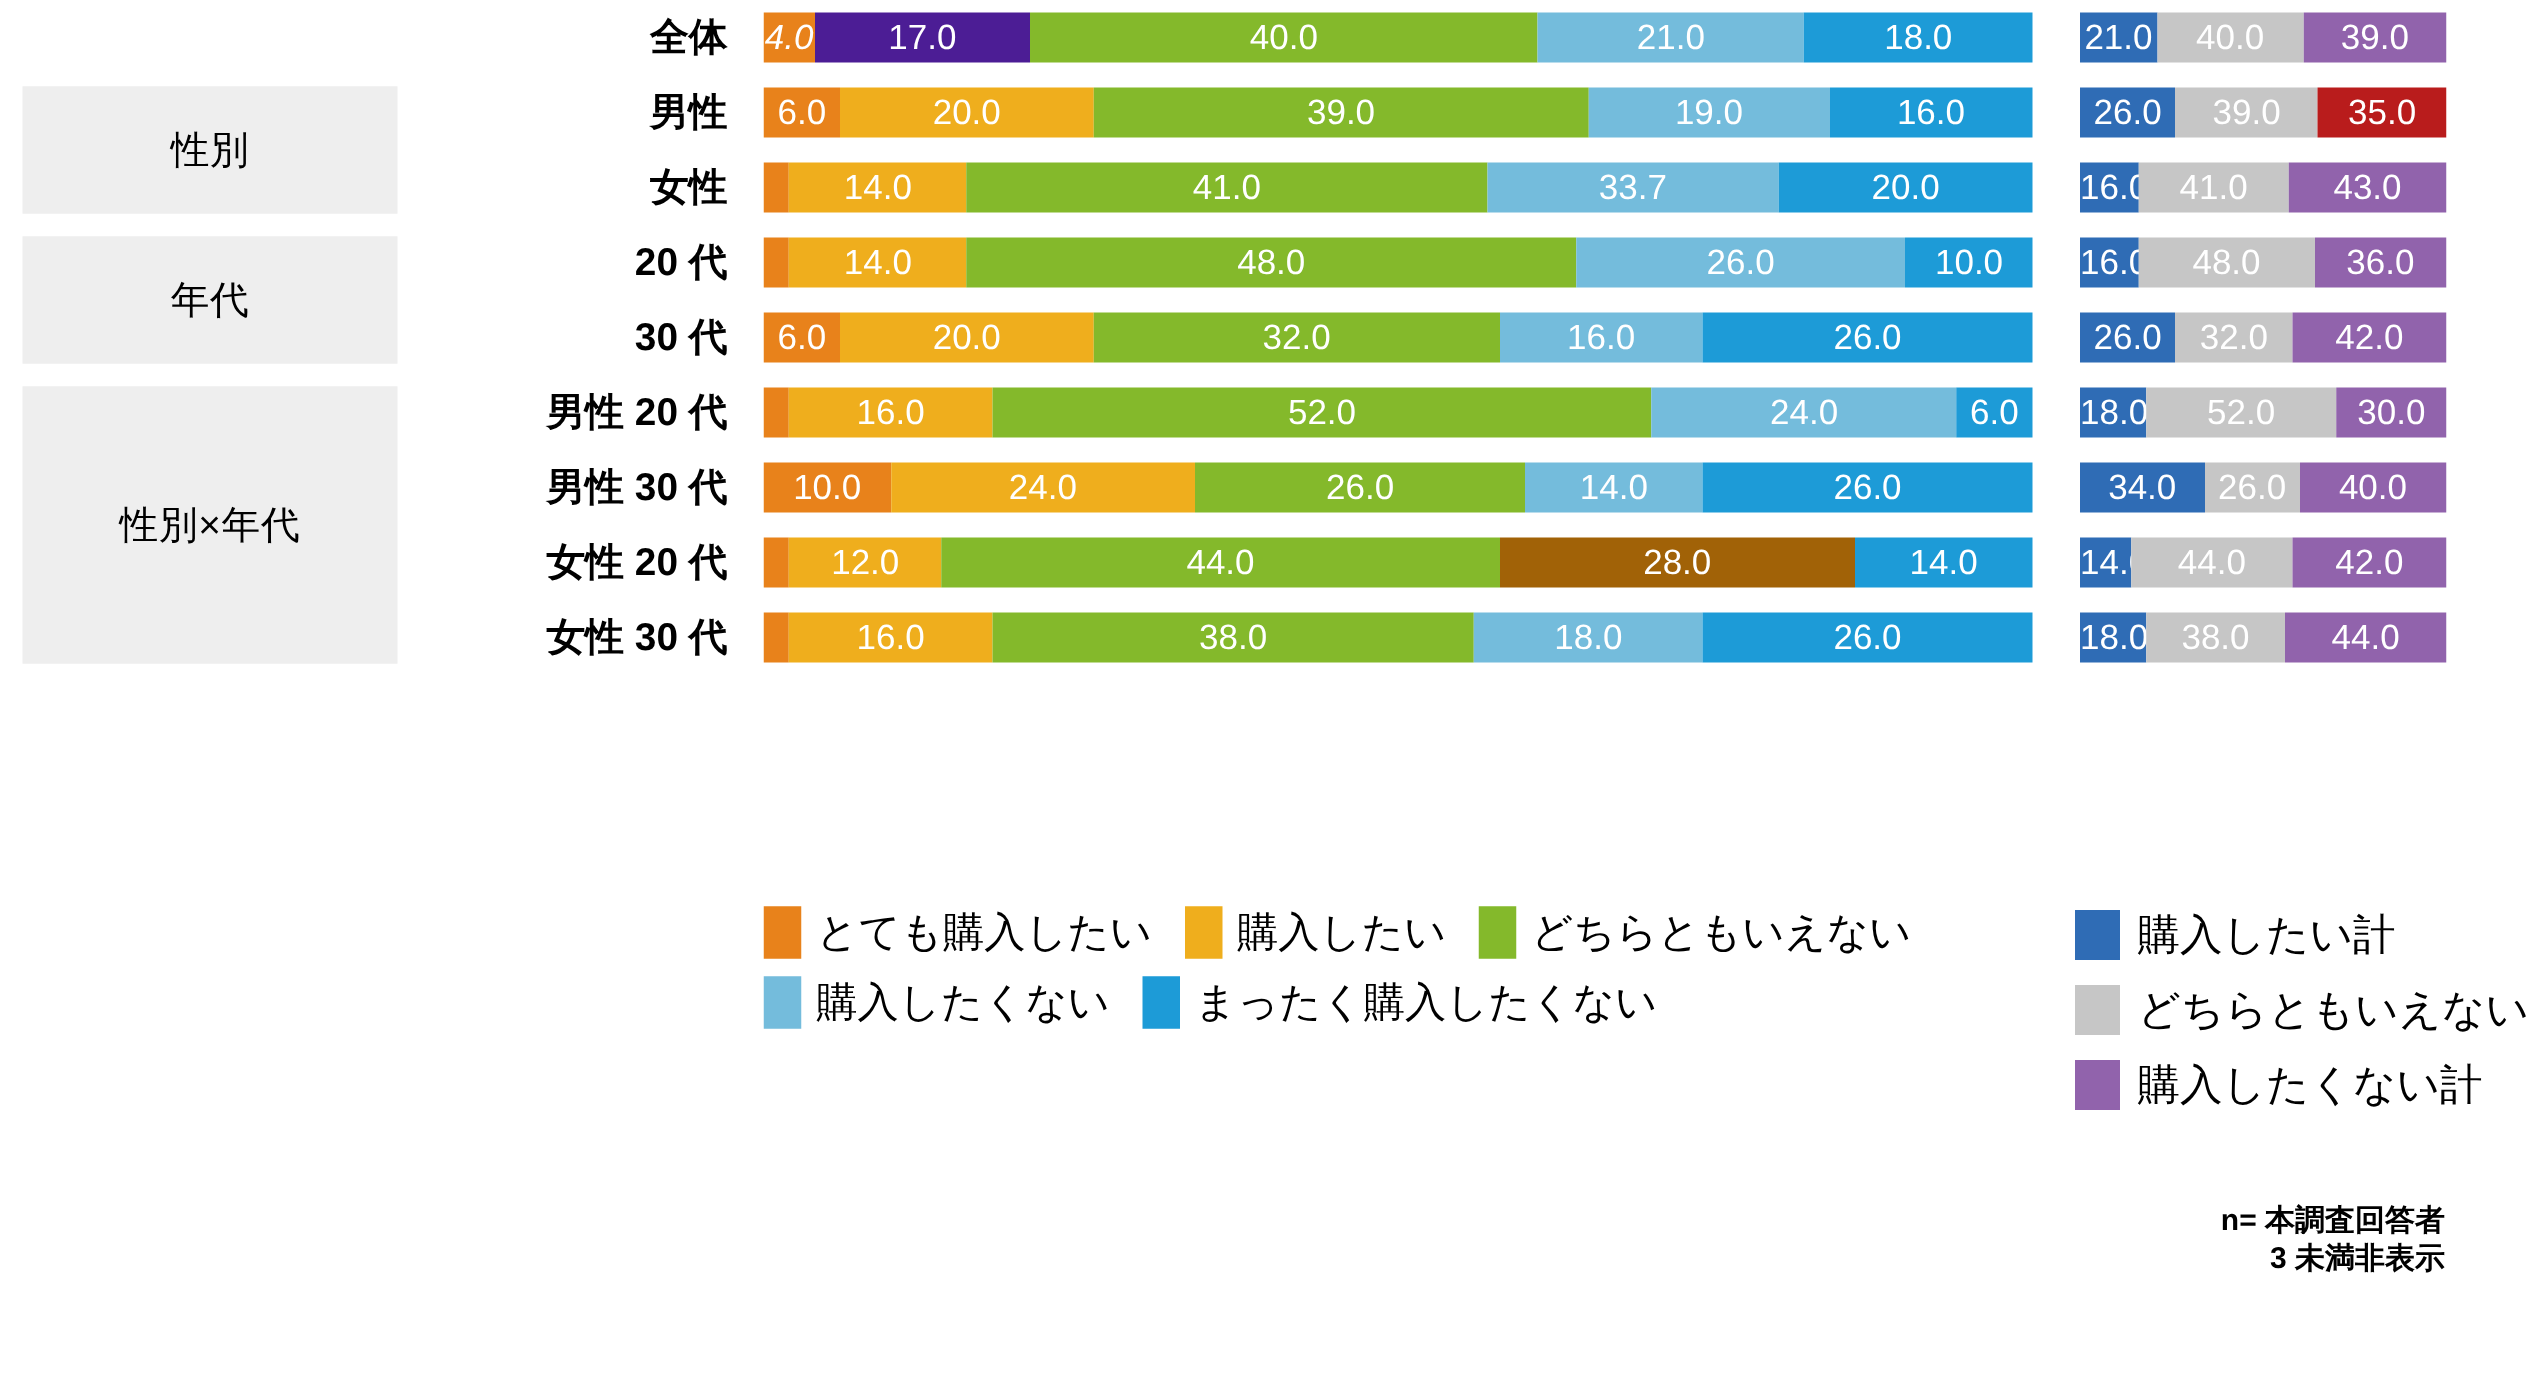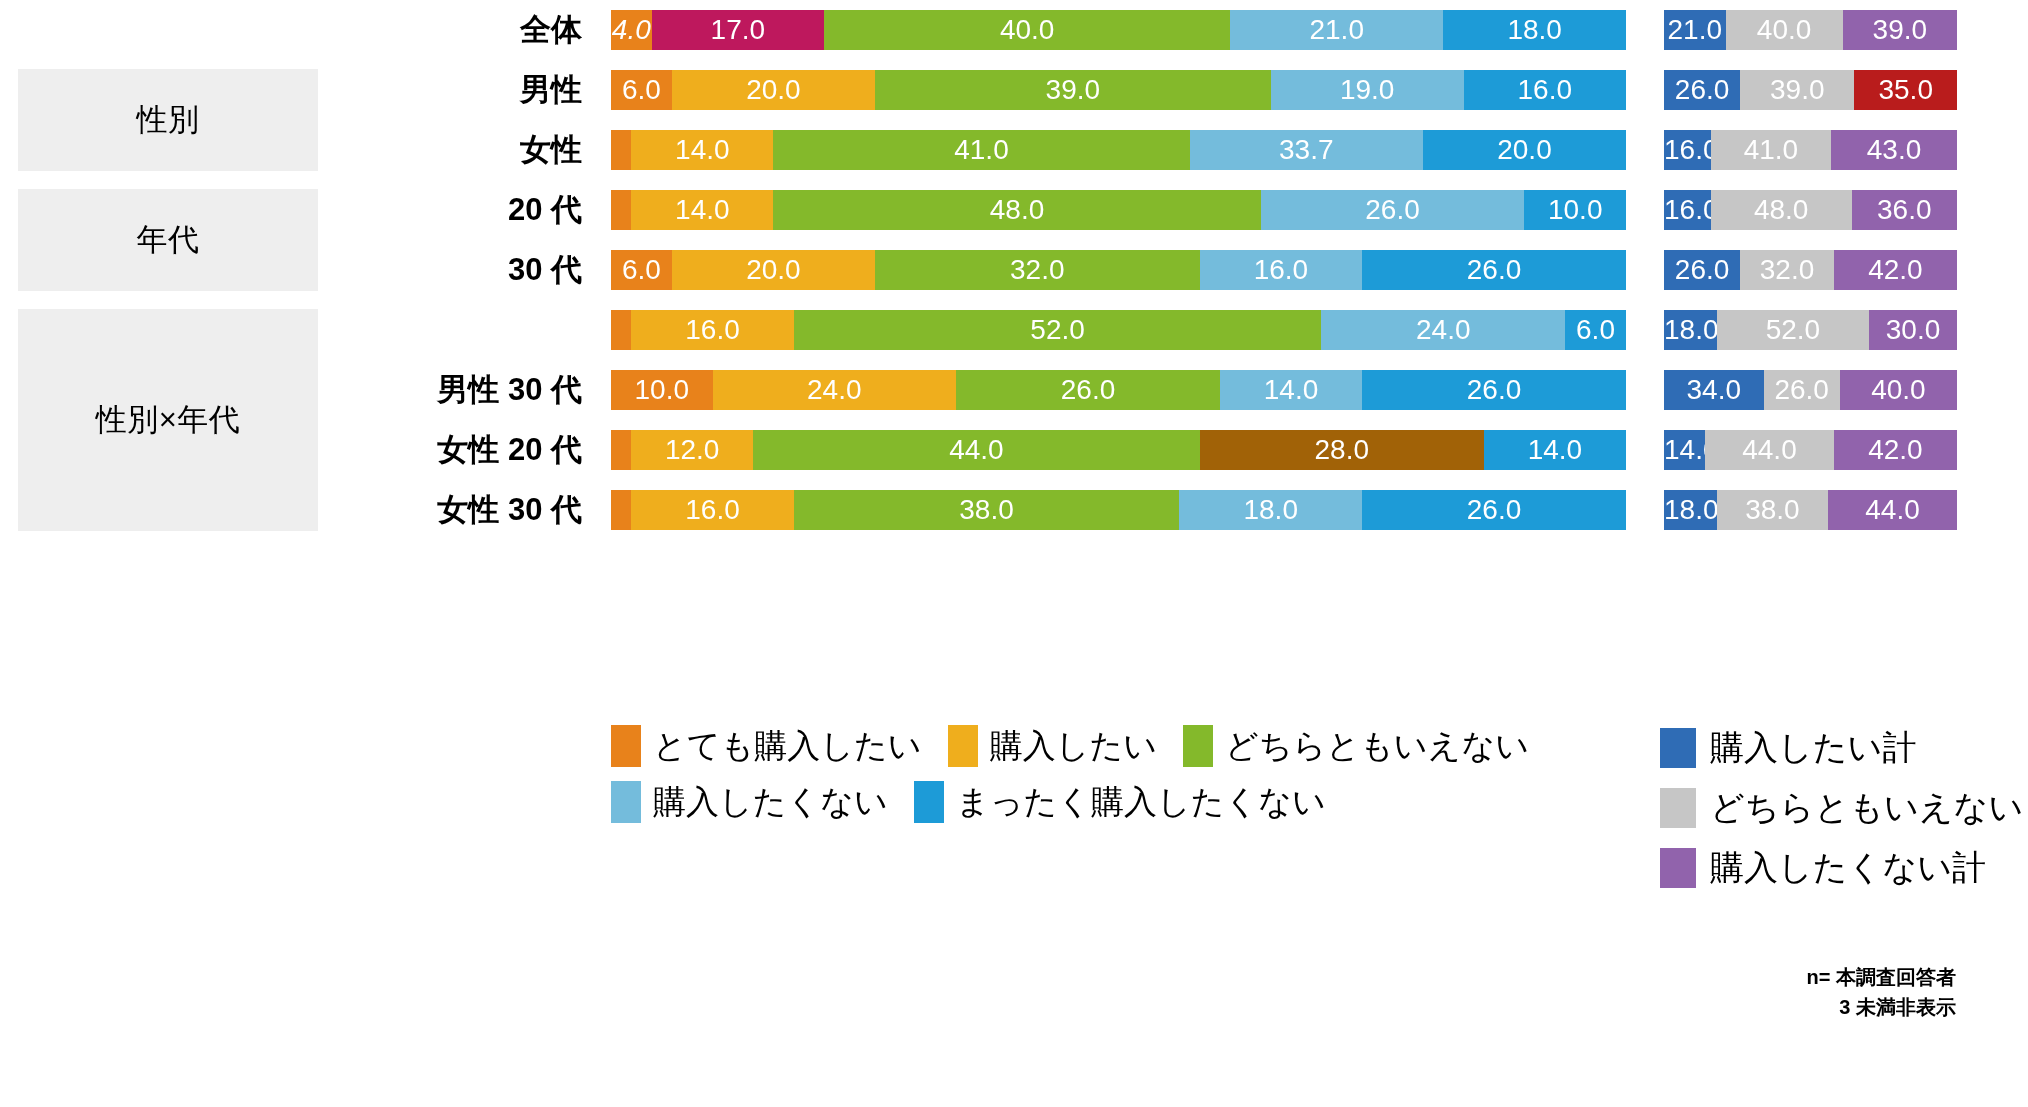--- a/index.html
+++ b/index.html
@@ -118,21 +118,21 @@
   #legend-sum .legend-line { height: 60px; }
   #legend-sum .swatch { width: 36px; height: 40px; margin-right: 14px; }
   #legend-sum .legend-text { font-size: 34px; }
 
   
   #footnote {
     position: absolute;
     right: 72px;
     top: 962px;
     text-align: right;
-    font-size: 20px;
+    font-size: 24px;
     line-height: 30px;
     color: #000;
     font-weight: bold;
   }
   #footnote div { white-space: nowrap; }
 </style>
 </head>
 <body>
 
 <div id="group-boxes">
@@ -147,21 +147,21 @@
     </div>
   </div>
 
 <div id="chart">
     <div class="row" style="top: 5px;">
       <div class="row-label">全体</div>
       <div class="bars-main">
         <div class="seg" style="width: 4%; background: rgb(232, 130, 27); font-style: italic;">
           <span class="val">4.0</span>
         </div>
-        <div class="seg" style="width: 17%; background: #be185d;">
+        <div class="seg" style="width: 17%; background: #4c1d95;">
           <span class="val">17.0</span>
         </div>
         <div class="seg" style="width: 40%; background: rgb(132, 185, 43);">
           <span class="val">40.0</span>
         </div>
         <div class="seg" style="width: 21%; background: rgb(116, 188, 220);">
           <span class="val">21.0</span>
         </div>
         <div class="seg" style="width: 18%; background: rgb(29, 155, 215);">
           <span class="val">18.0</span>
@@ -293,20 +293,21 @@
         </div>
         <div class="seg sum" style="width: 32%; background: rgb(198, 198, 198);">
           <span class="val">32.0</span>
         </div>
         <div class="seg sum" style="width: 42%; background: rgb(145, 99, 172);">
           <span class="val">42.0</span>
         </div>
       </div>
     </div>
     <div class="row" style="top: 305px;">
+      <div class="row-label">男性 20 代</div>
       <div class="bars-main">
         <div class="seg" style="width: 2%; background: rgb(232, 130, 27);"></div>
         <div class="seg" style="width: 16%; background: rgb(239, 174, 29);">
           <span class="val">16.0</span>
         </div>
         <div class="seg" style="width: 52%; background: rgb(132, 185, 43);">
           <span class="val">52.0</span>
         </div>
         <div class="seg" style="width: 24%; background: rgb(116, 188, 220);">
           <span class="val">24.0</span>

